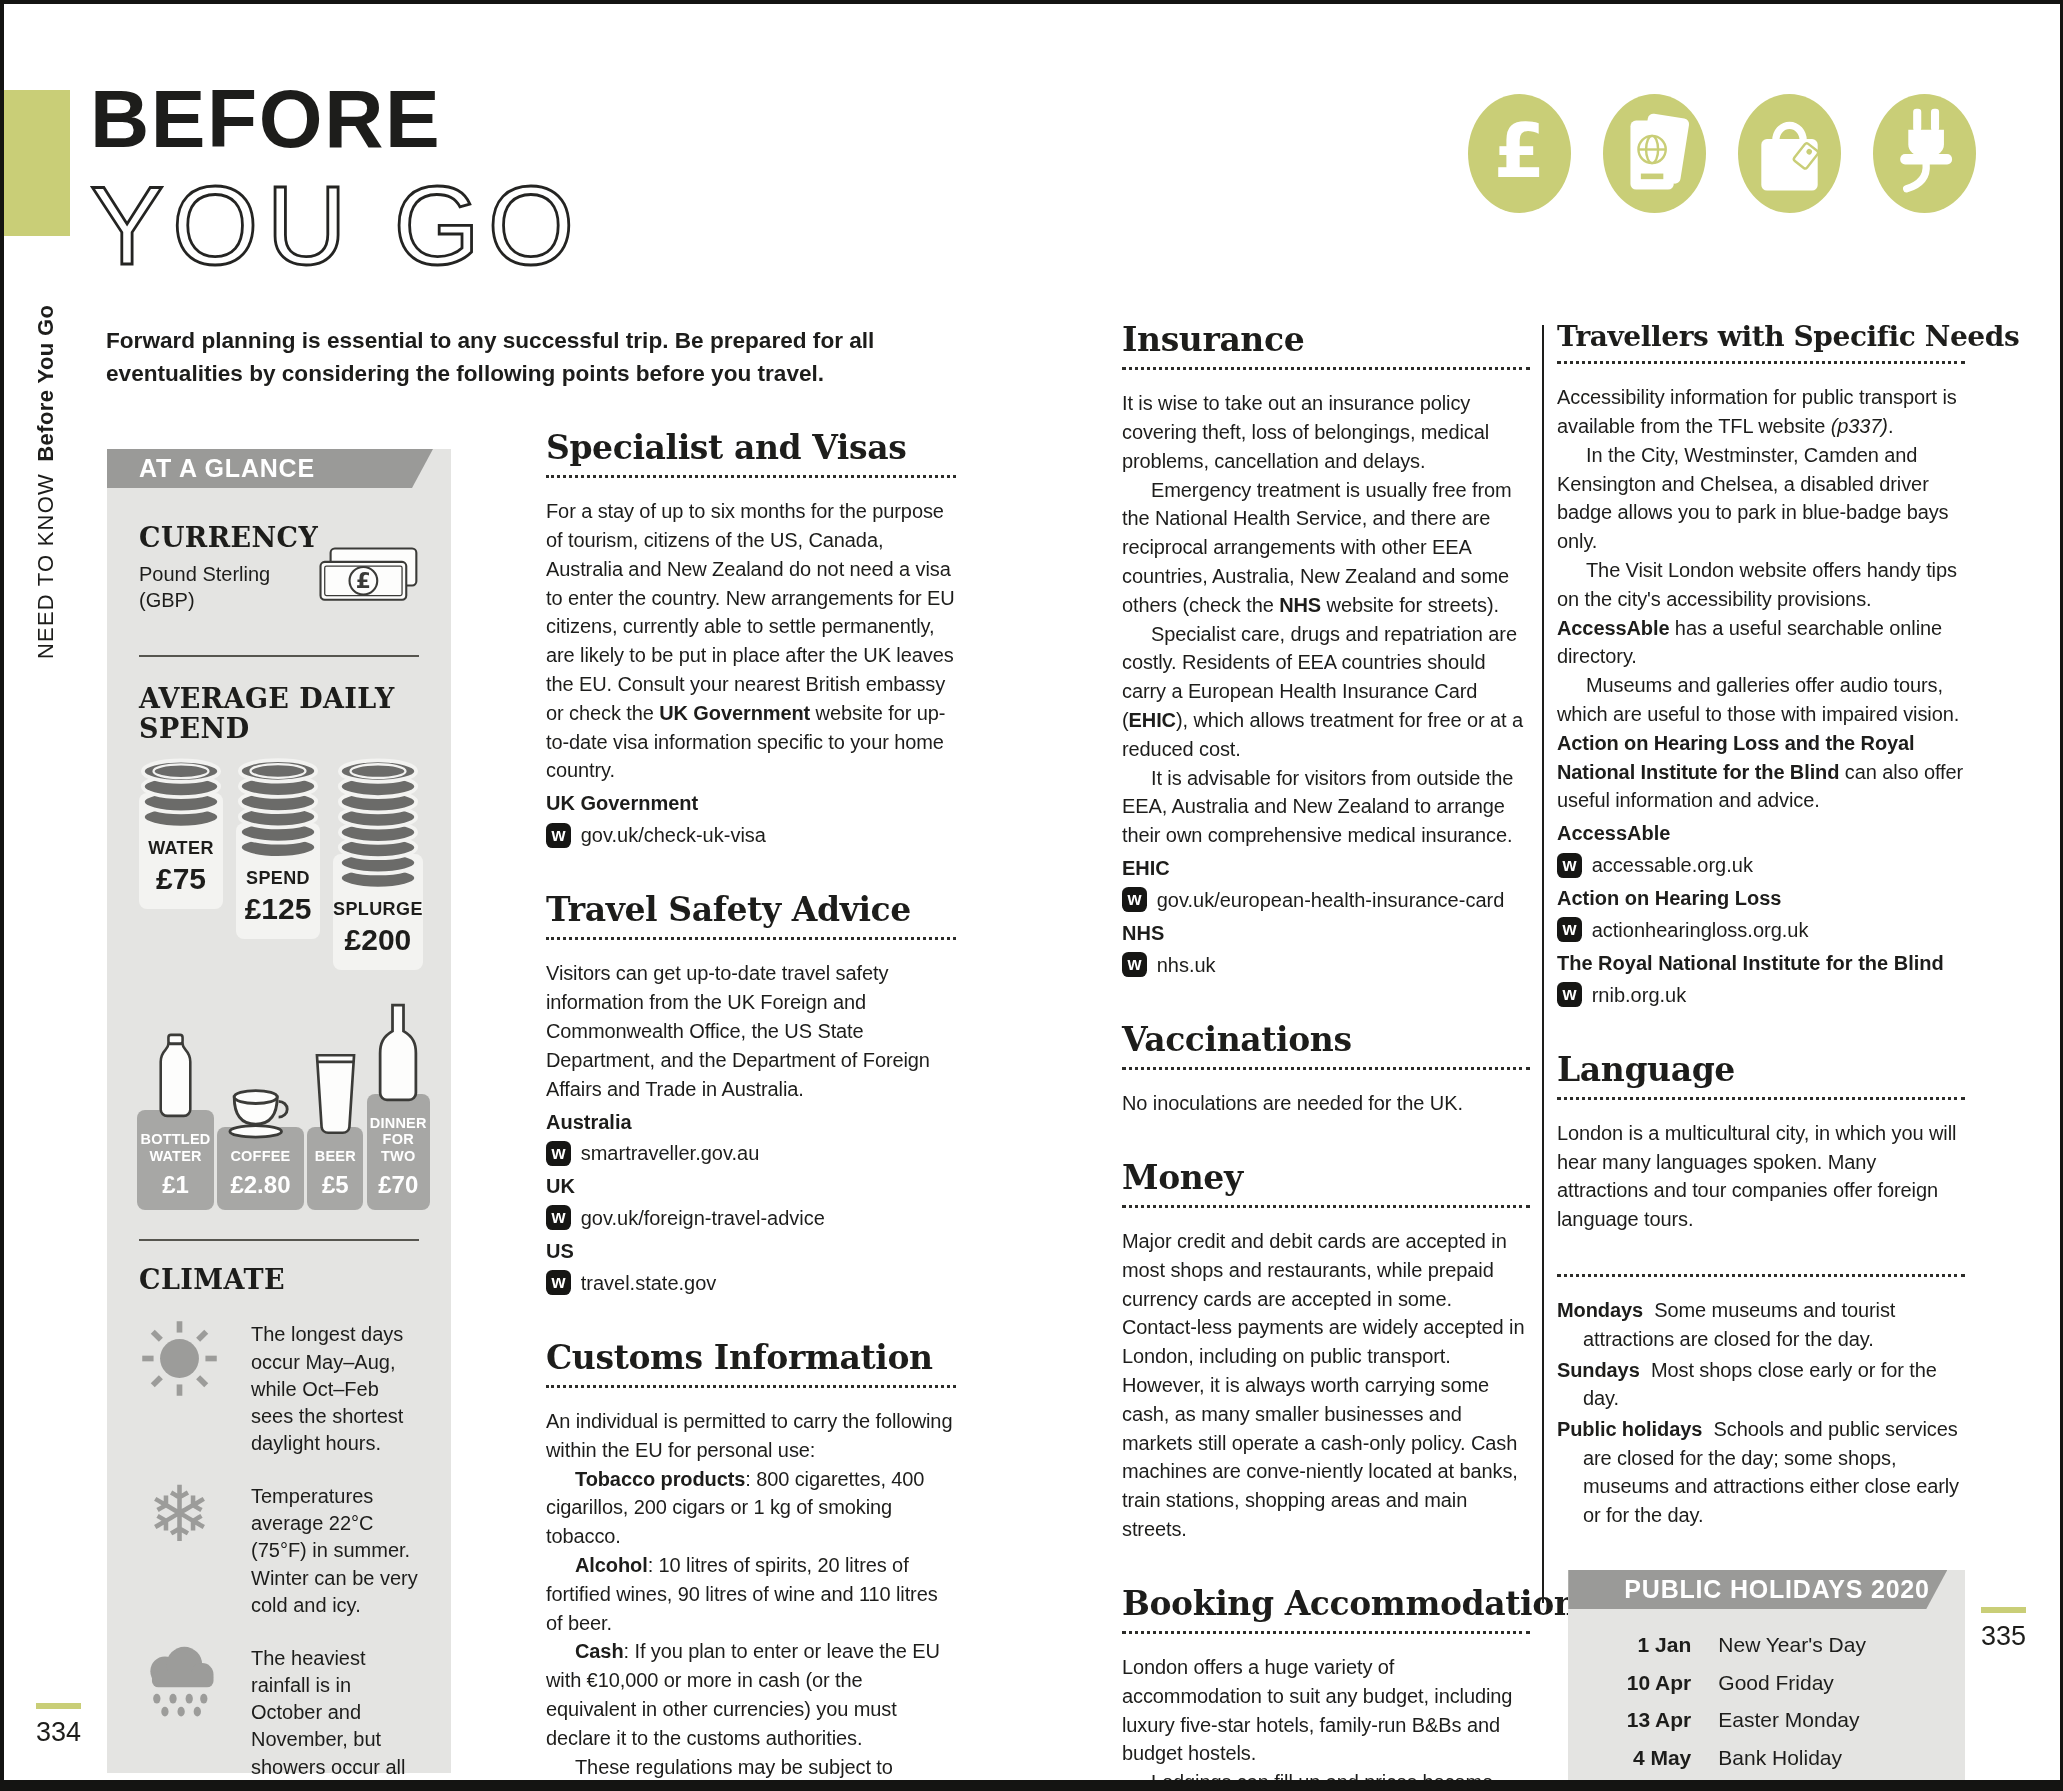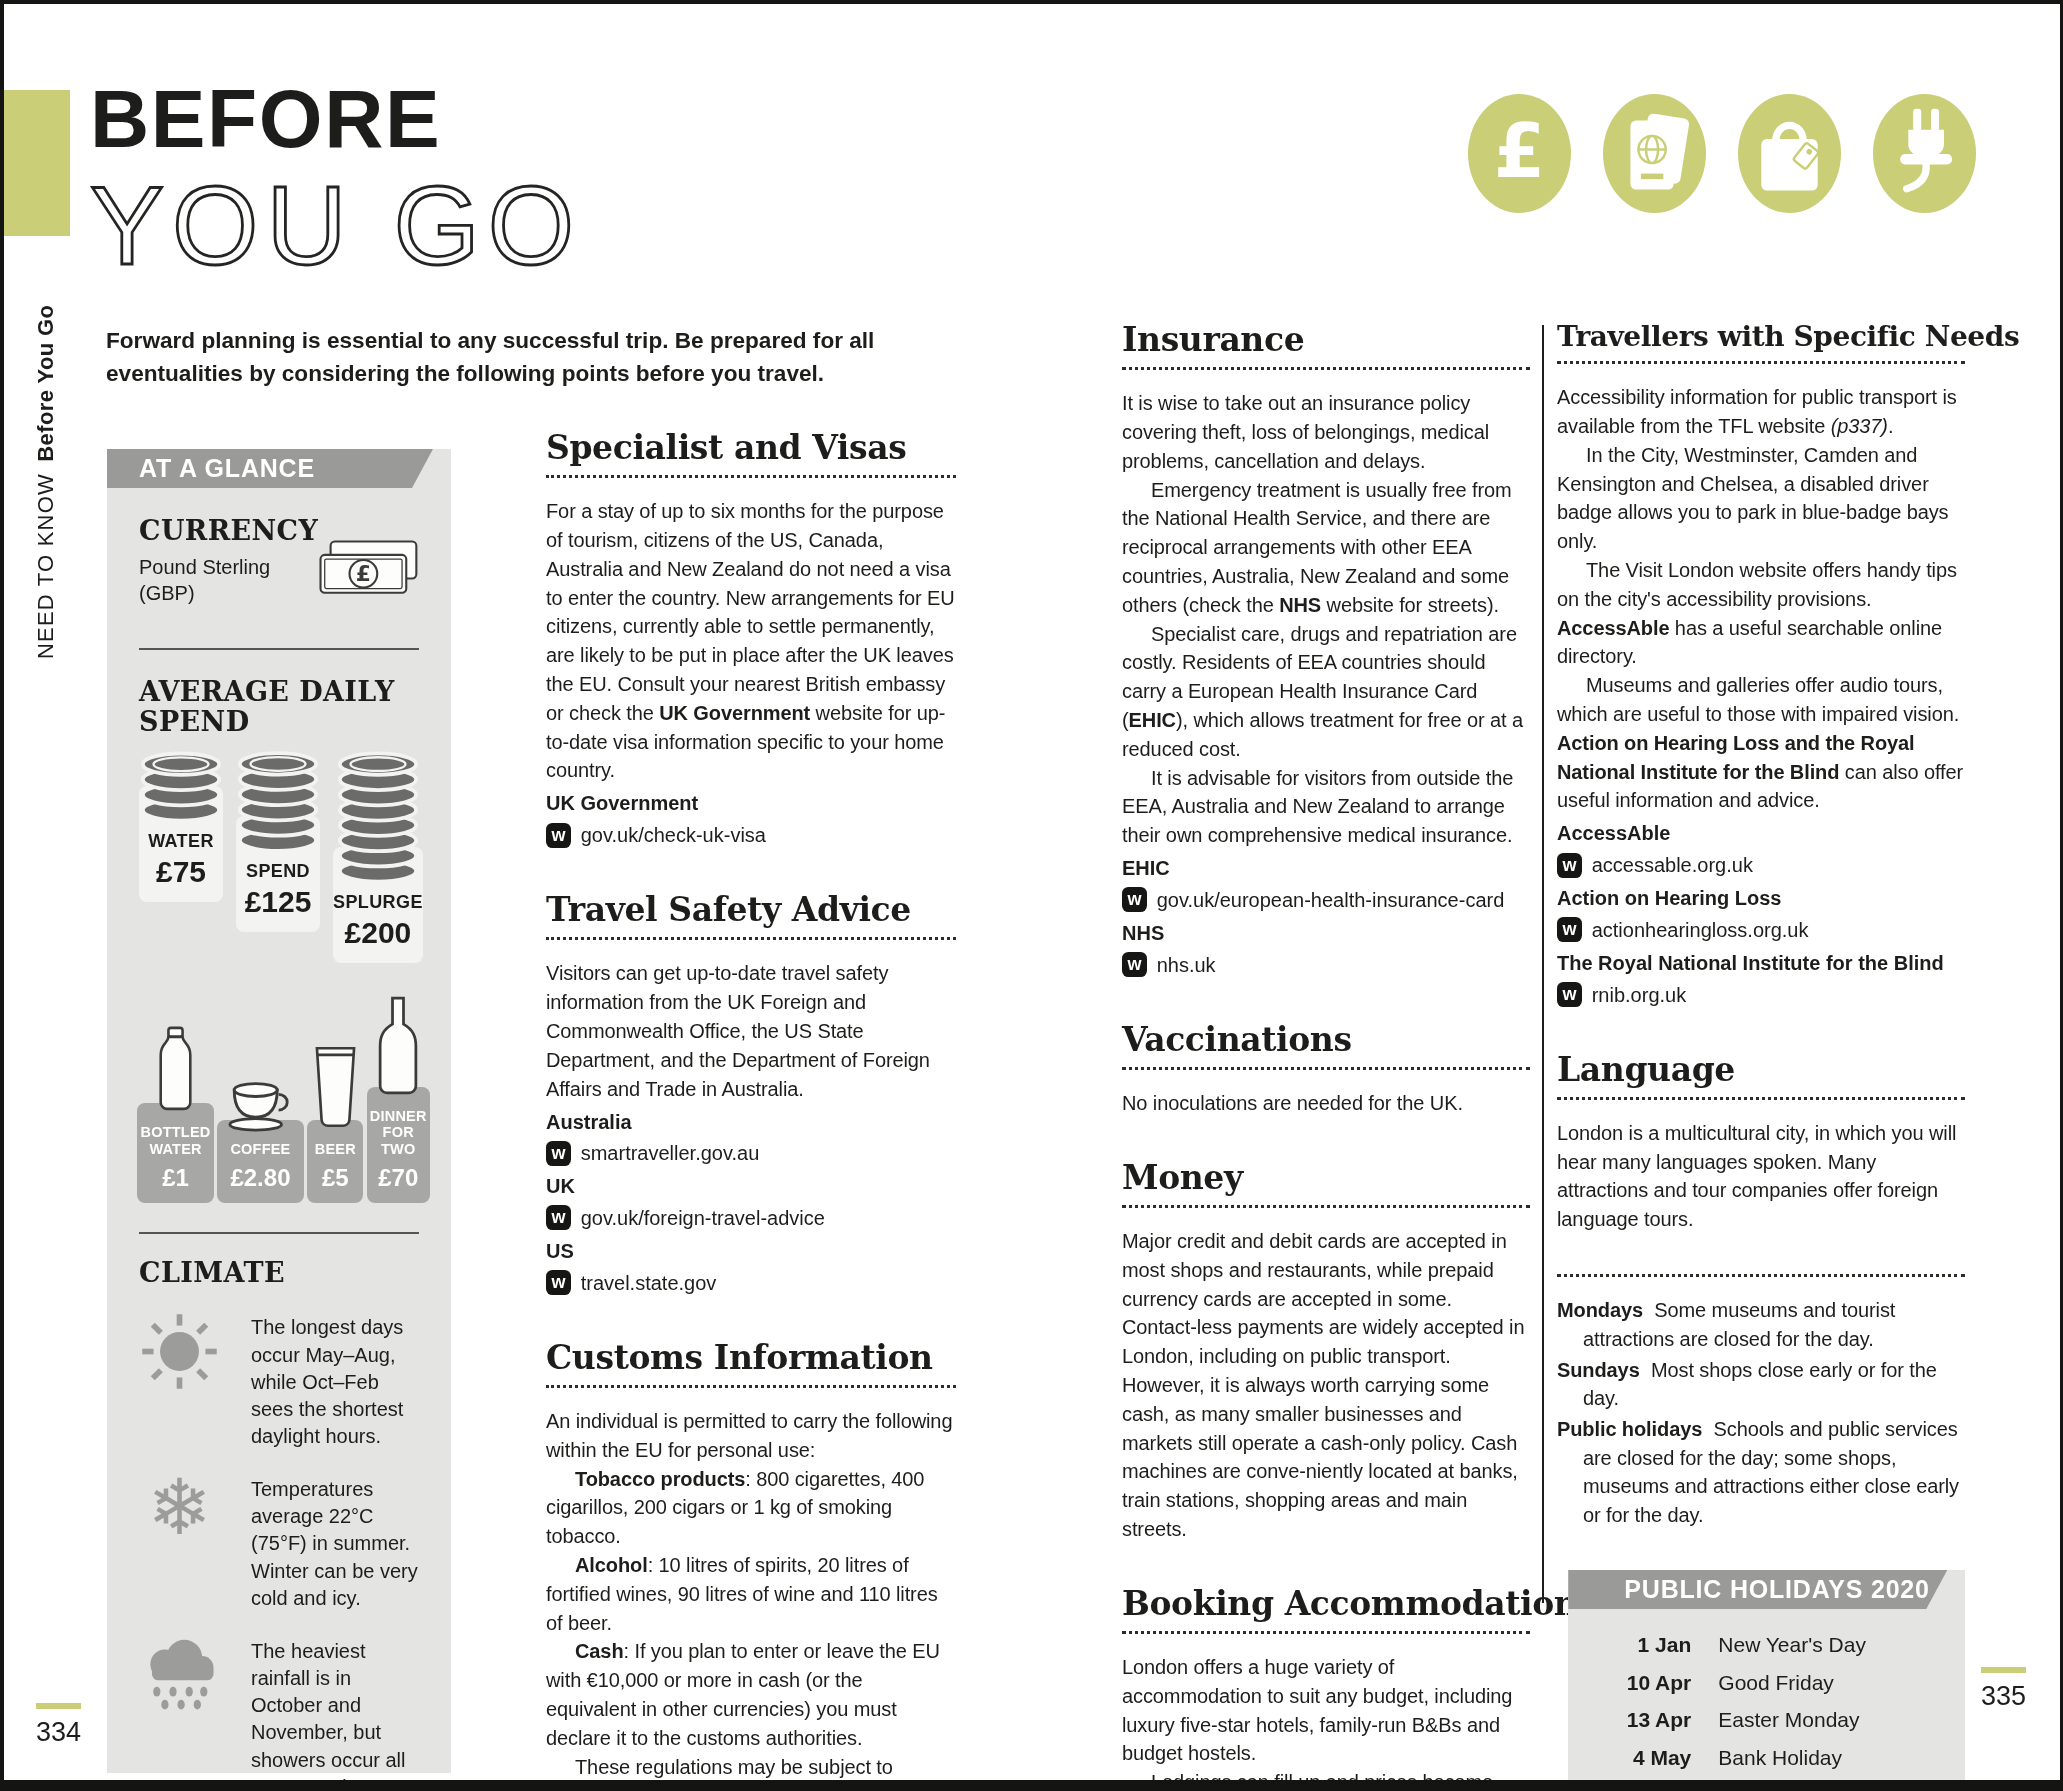--- a/index.html
+++ b/index.html
@@ -28,21 +28,21 @@
   
   .sidebar{position:absolute;left:103px;top:445px;width:344px;height:1324px;background:#e4e4e2;}
   .gbar{height:39px;background:#9a9a98;display:flex;align-items:center;
         clip-path:polygon(0 0,100% 0,calc(100% - 21px) 100%,0 100%);}
   .gbar-label{color:#fff;font-weight:bold;font-size:25px;letter-spacing:0.8px;padding-left:32px;}
   .aag-bar{width:326px;}
   .sb-inner{padding:0 32px;}
   .sb-h{font-family:"DejaVu Serif","Liberation Serif",serif;font-weight:bold;font-size:27px;
         letter-spacing:0.4px;line-height:1.12;margin:0;}
   .sb-div{border-top:2.4px solid #56554f;margin-top:29px;}
-  .currency-row{display:flex;justify-content:flex-start;align-items:flex-start;margin-top:28px;}
+  .currency-row{display:flex;justify-content:flex-start;align-items:flex-start;margin-top:35px;}
   .currency-val{font-size:20px;line-height:1.3;margin-top:8px;width:153px;}
   .spend-h{margin-top:27px;}
   .tiers{display:flex;gap:13px;margin-top:4.8px;}
   .tier{flex:1;display:flex;flex-direction:column;align-items:center;}
   .tier svg{position:relative;z-index:2;margin-bottom:-37px;}
   .tier-box{background:#f3f3f1;border-radius:8px;width:100%;padding:45px 0 13px;text-align:center;}
   .tier-label{font-size:18px;font-weight:bold;letter-spacing:0.4px;}
   .tier-val{font-size:30px;font-weight:bold;margin-top:2.4px;}
   .items{display:flex;gap:6.4px;margin-top:32px;align-items:flex-end;}
   .item{flex:1;display:flex;flex-direction:column;align-items:center;}
@@ -84,21 +84,21 @@
   .ph-bar{width:355px;padding-left:24px;}
   .ph-rows{padding-top:24px;}
   .ph-row{display:flex;margin-bottom:13.7px;font-size:21px;}
   .ph-date{width:123px;text-align:right;font-weight:bold;flex:0 0 auto;}
   .ph-name{margin-left:27px;}
 
   
   .pnum{position:absolute;font-size:27px;}
   .pnum .tick{width:45px;height:5.6px;background:#c9ce77;margin-bottom:8px;}
   .pn-left{left:32px;top:1699px;}
-  .pn-right{left:1977px;top:1663px;}
+  .pn-right{left:1977px;top:1603px;}
 </style>
 </head>
 <body>
 
 <div class="page">
 
   <div class="edge-block"></div>
   <div class="vtab">
     <span>NEED TO KNOW</span><span class="vt-bold">Before You Go</span>
   </div>

